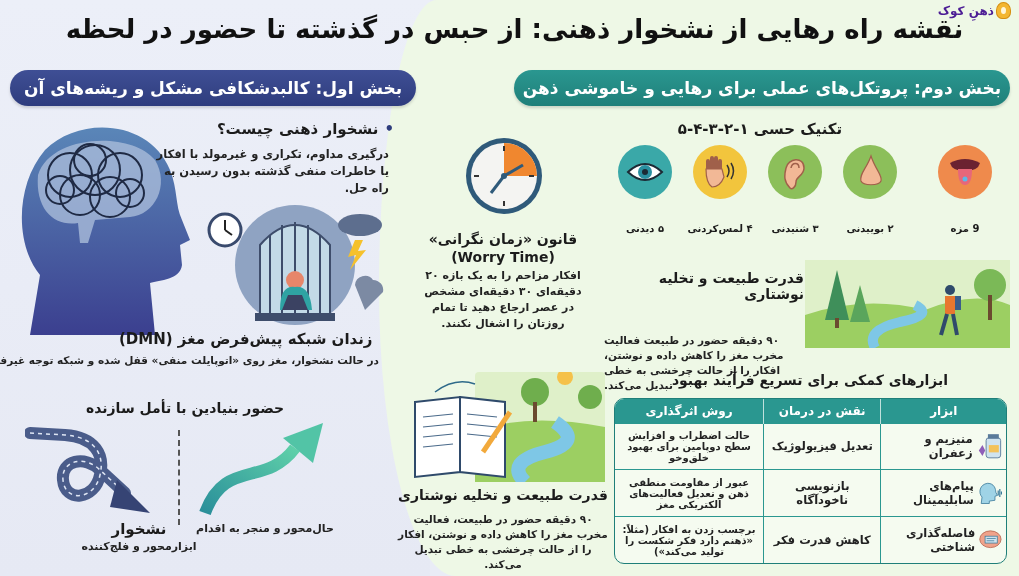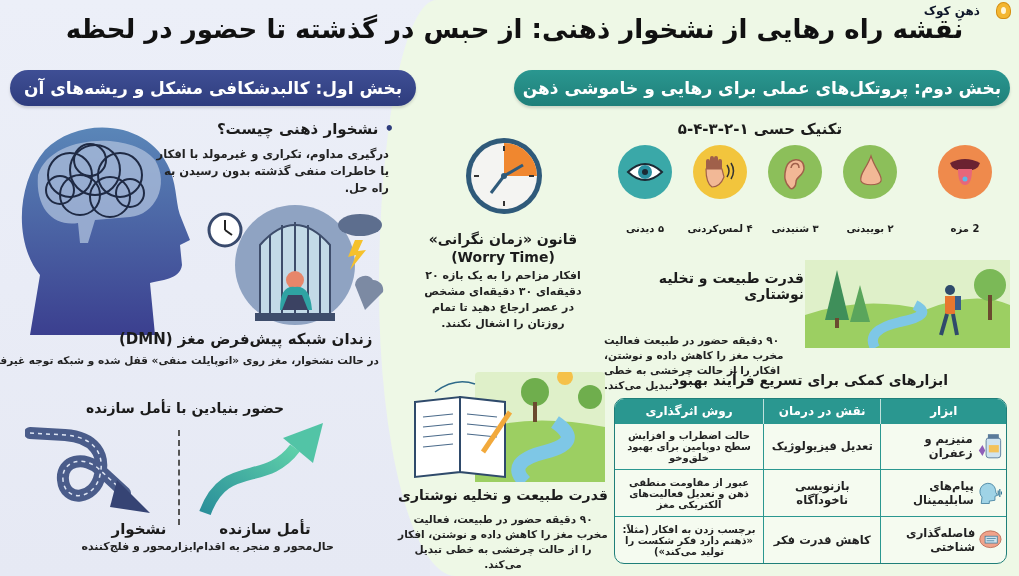--- a/index.html
+++ b/index.html
@@ -23,22 +23,22 @@
     .abs { position: absolute; }
 
     
     .main-title {
       position: absolute; top: 14px; left: 0; width: 1019px;
       text-align: center; font-weight: bold; font-size: 26px; color: #111;
       direction: rtl;
       padding-left: 10px;
     }
     .logo {
-      position: absolute; top: 2px; right: 8px; display: flex; align-items: center; gap: 16px;
-      font-size: 12px; font-weight: bold; color: #0f172a; direction: rtl; text-align: right;
+      position: absolute; top: 2px; right: 8px; display: flex; align-items: center; gap: 2px;
+      font-size: 12px; font-weight: bold; color: #4c1d95; direction: rtl; text-align: right;
     }
     .logo-icon {
       width: 15px; height: 17px; border-radius: 50% 50% 40% 40%;
       background: #f3b631; border: 1px solid #d58f12; position: relative;
     }
     .logo-icon::after {
       content: ""; position: absolute; left: 4px; top: 4px; width: 5px; height: 7px;
       border-radius: 50%; background: #fff6d8;
     }
 
@@ -236,35 +236,34 @@
   </defs>
   <path d="M10 95 C30 40 70 70 100 30" fill="none" stroke="url(#ag)" stroke-width="12"></path>
   <polygon points="88,20 128,5 118,45" fill="#52c4a6"></polygon>
 </svg>
 
 <div class="diff-label diff-rumination">
   <div class="t">نشخوار</div>
   <div class="s">ابزار‌محور و فلج‌کننده</div>
 </div>
 <div class="diff-label diff-reflection">
-  <div class="t">تأمل سازنده</div>
   <div class="s">حال‌محور و منجر به اقدام</div>
 </div>
 
 <div class="sensory-title">تکنیک حسی ۱-۲-۳-۴-۵</div>
 
 <div class="sense" style="left:925px">
   <div class="circle" style="background:#ef8a4c">
     <svg width="34" height="30" viewBox="0 0 34 30">
         <path d="M2 6 Q17 -2 32 6 Q30 14 17 14 Q4 14 2 6Z" fill="#6b2231"></path>
         <path d="M10 12 Q10 28 17 28 Q24 28 24 12 Z" fill="#e7677a"></path>
         <circle cx="17" cy="22" r="2.5" fill="#5fb8e6"></circle>
       </svg>
   </div>
-  <div class="lbl">2 مزه</div>
+  <div class="lbl">9 مزه</div>
 </div>
 <div class="sense" style="left:830px">
   <div class="circle" style="background:#8cbf5a">
     <svg width="30" height="36" viewBox="0 0 30 36">
         <path d="M16 2 C12 14 4 20 6 27 C8 32 24 32 26 27 C28 22 20 15 16 2Z" fill="#f2b896" stroke="#a0604a" stroke-width="1.2"></path>
       </svg>
   </div>
   <div class="lbl">۲ بوییدنی</div>
 </div>
 <div class="sense" style="left:755px">

